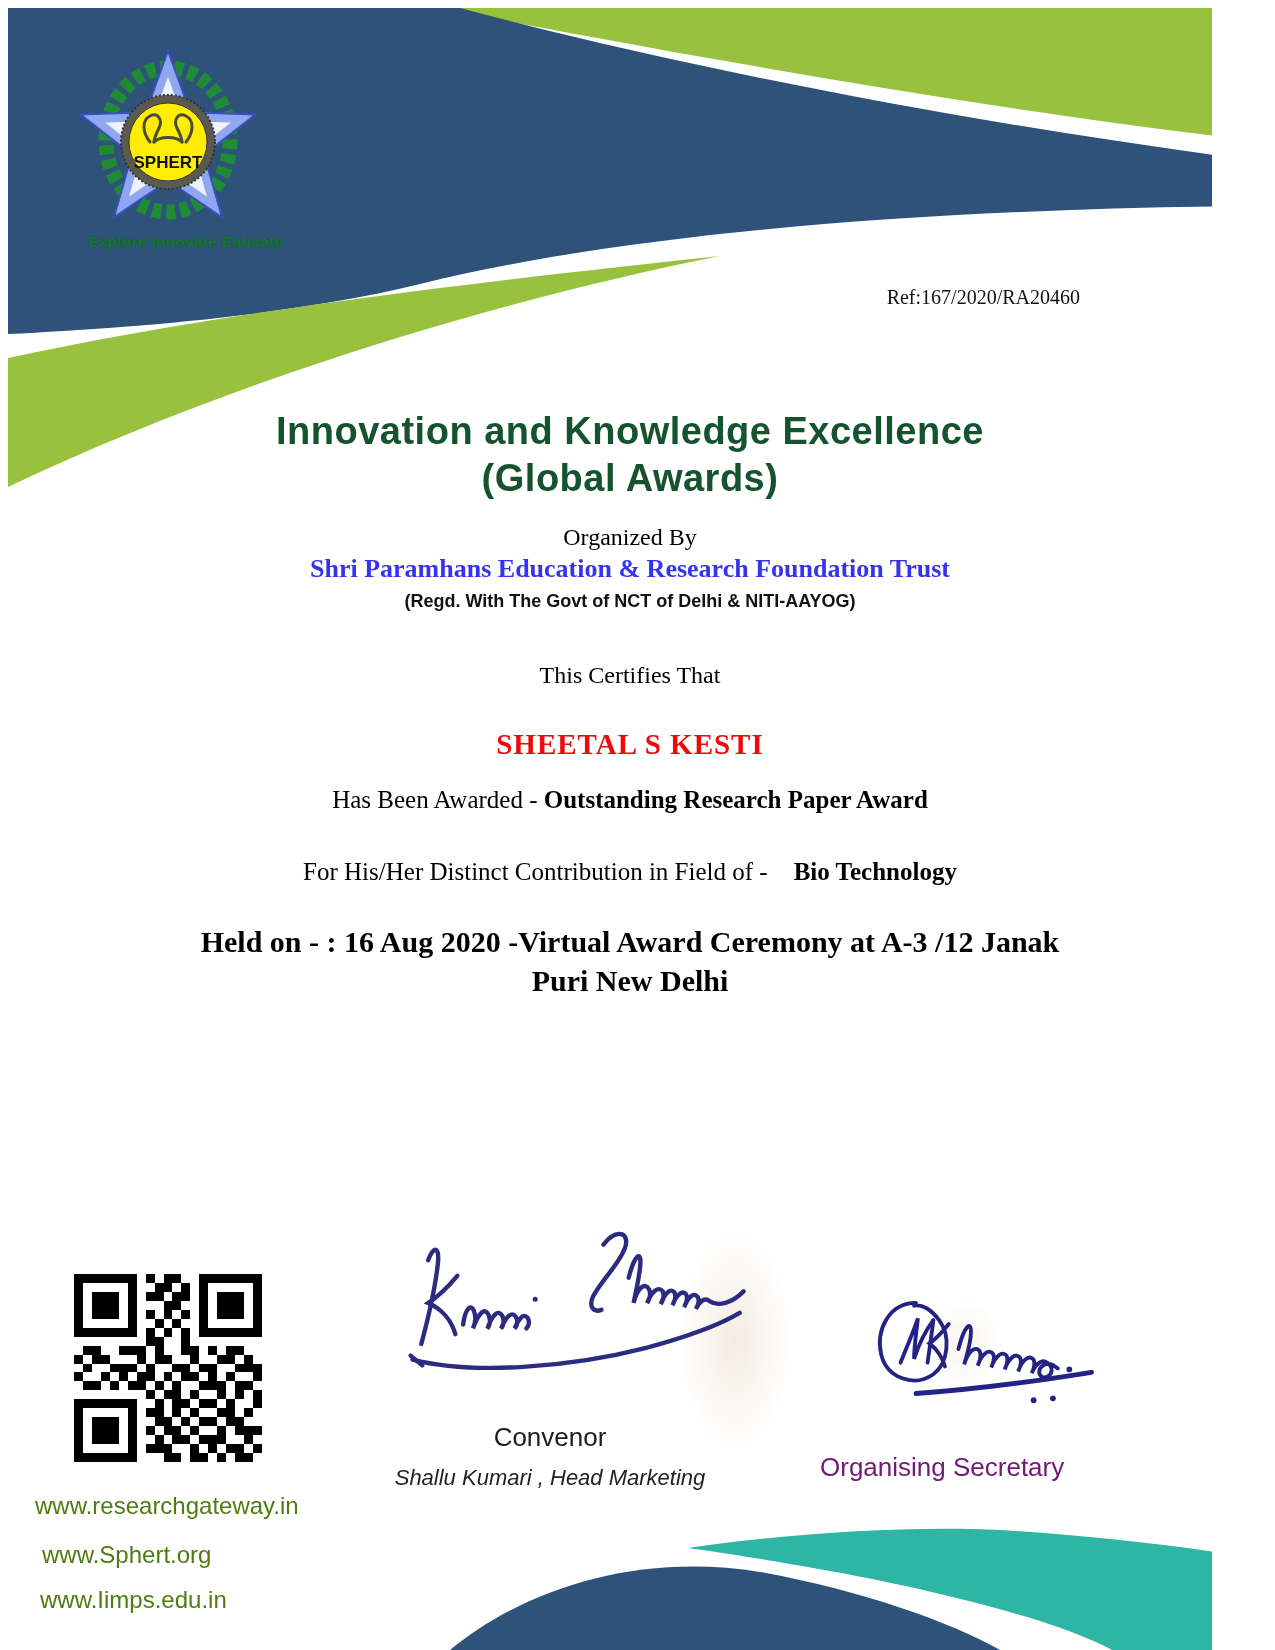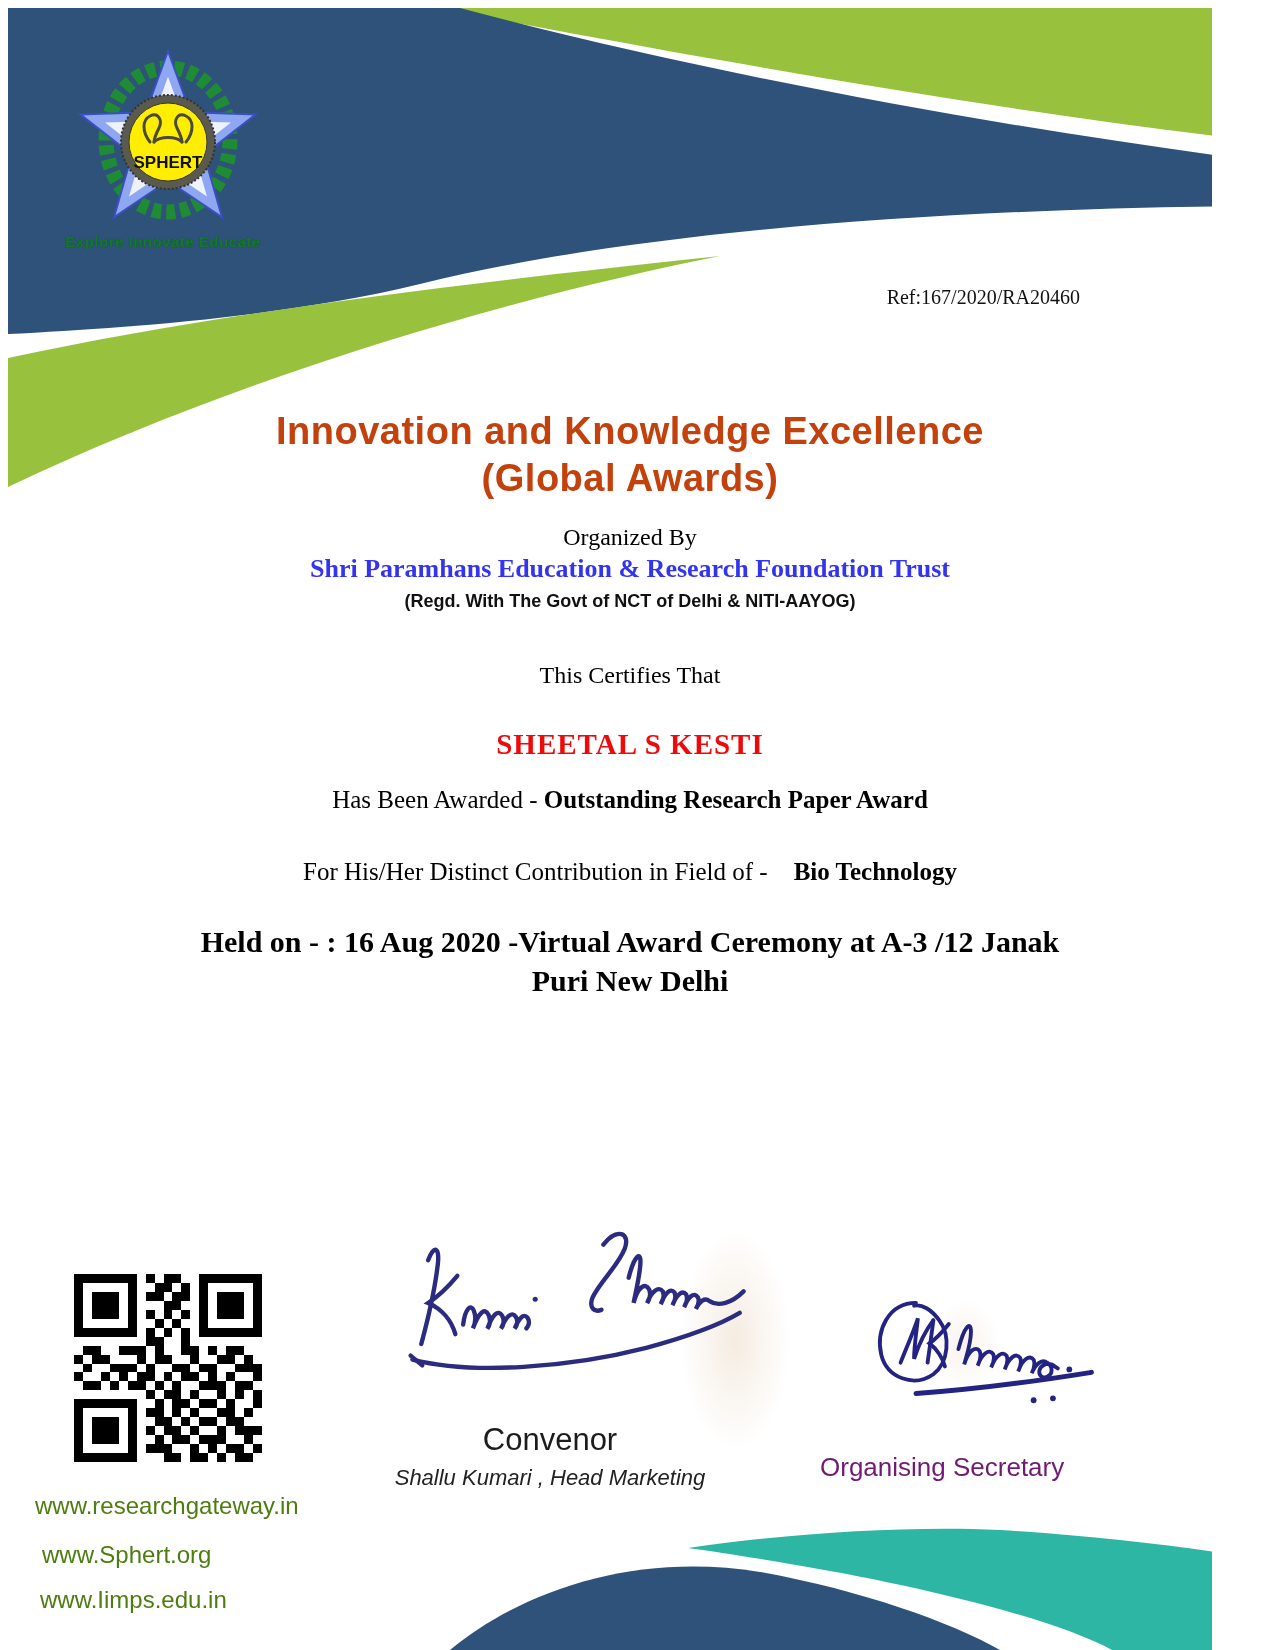--- a/index.html
+++ b/index.html
@@ -4,43 +4,43 @@
 <style>
   html,body{margin:0;padding:0;background:#ffffff;}
   #page{position:relative;width:1212px;height:1650px;background:#ffffff;overflow:hidden;
         font-family:"Liberation Sans",sans-serif;}
   .abs{position:absolute;}
   svg{display:block;}
 
   
   .center-col{position:absolute;left:0;width:1260px;text-align:center;color:#000;}
   .title{font-family:"Liberation Sans",sans-serif;font-size:38px;font-weight:600;
-         color:#c2410c;letter-spacing:0.5px;}
+         color:#14532d;letter-spacing:0.5px;}
   .serif{font-family:"Liberation Serif",serif;}
   .organized{font-size:24px;margin-top:28px;}
   .orgname{font-size:26px;font-weight:bold;color:var(--org_blue,#3434ee);}
   .regd{font-family:Liberation Sans, sans-serif;font-size:18px;font-weight:bold;color:#111;}
   .certifies{font-size:24px;}
   .recipient{font-size:29px;font-weight:bold;color:var(--recipient_red,#ee0a0a);letter-spacing:1px;}
   .bodyline{font-size:25px;}
   .boldpart{font-weight:bold;}
   .heldline{font-size:30px;font-weight:bold;line-height:1.3;text-align:center;}
   .fieldgap{display:inline-block;width:26px;}
 
   .ref{font-family:"Liberation Serif",serif;font-size:20px;color:#111;}
 
   
-  .sig-label{font-size:31px;color:#1c1c1c;text-align:center;}
+  .sig-label{font-size:26px;color:#1c1c1c;text-align:center;}
   .sig-sub{font-size:22px;color:#222;text-align:center;font-style:italic;}
   .sec-label{font-size:26px;color:#701a75;}
   .site{font-size:24px;color:#4d7c0f;}
 
   
   .tagline{font-size:15px;font-weight:bold;color:#137a2a;text-align:center;letter-spacing:0.5px;
-           text-shadow:0 0 1px #0a4d1a;}
+           text-shadow:0 0 1px #0a4d1a;margin-left:23px;}
 
   
   #qr{position:absolute;left:74px;top:1274px;width:188px;height:188px;background:#fff;
       display:grid;grid-template-columns:repeat(21,1fr);grid-template-rows:repeat(21,1fr);}
   #qr div{background:#fff;}
   #qr div.on{background:#000;}
 
   
   .stain{position:absolute;border-radius:50%;
          background:radial-gradient(closest-side,rgba(214,176,132,0.55),rgba(214,176,132,0));}

